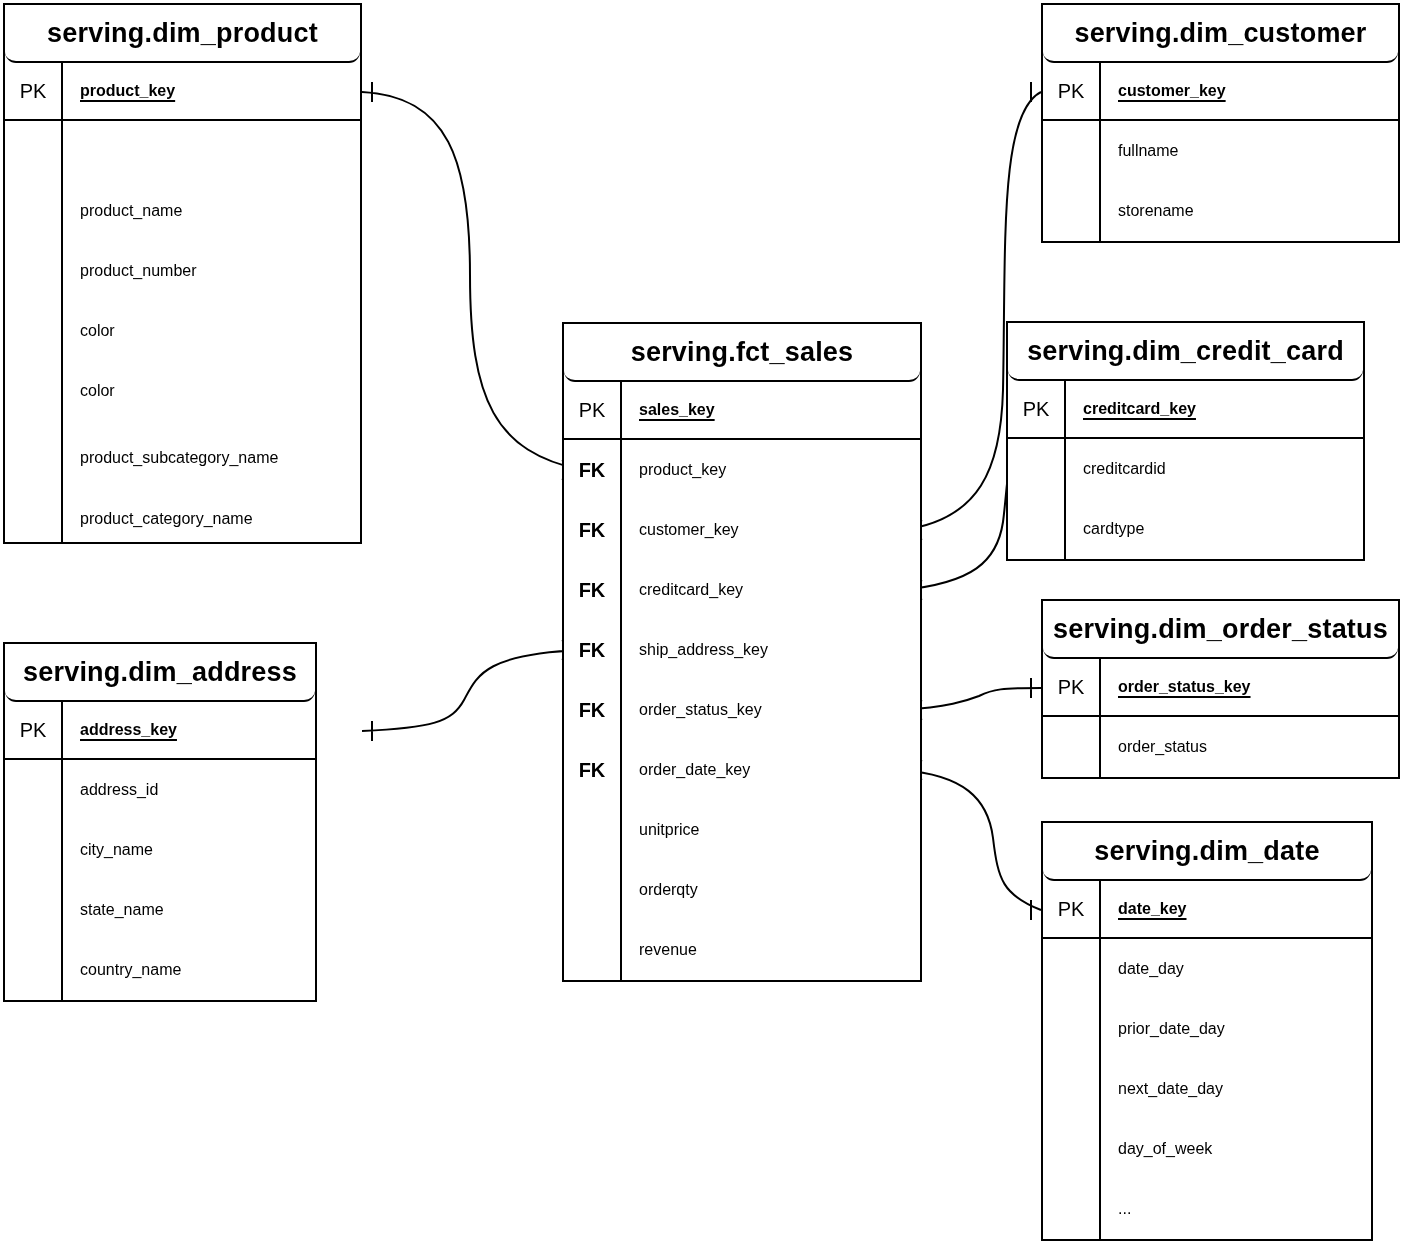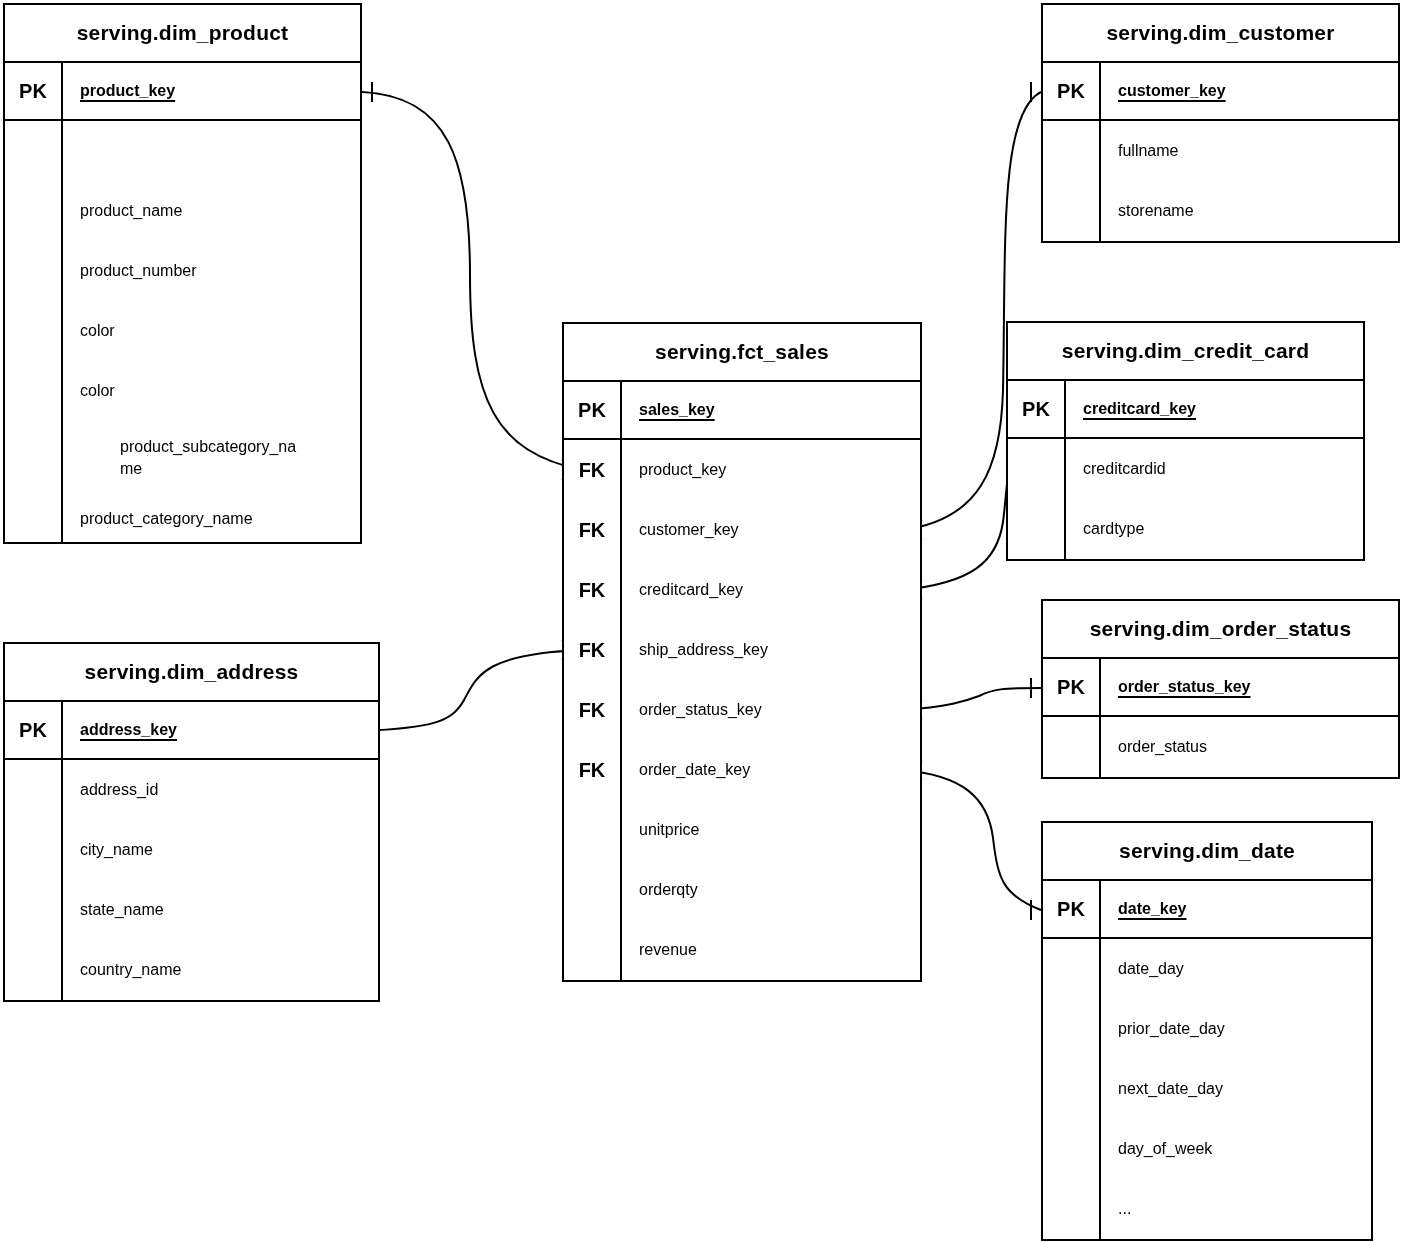--- a/index.html
+++ b/index.html
@@ -8,30 +8,30 @@
     font-family:"Liberation Sans",sans-serif;color:#000;overflow:hidden;
   }
   #rel-layer{position:absolute;left:0;top:0;width:1402px;height:1242px;}
   .entity{
     position:absolute;border:2px solid #000;background:#fff;
     box-sizing:border-box;display:flex;flex-direction:column;
   }
   .ent-title{
     flex:0 0 58px;height:58px;box-sizing:border-box;border-bottom:2px solid #000;
     display:flex;align-items:center;justify-content:center;
-    font-weight:bold;font-size:21px;letter-spacing:0.2px;
+    font-weight:bold;font-size:27px;letter-spacing:0.2px;border-radius:11px;
   }
   .ent-rows{flex:1 1 auto;display:flex;flex-direction:column;overflow:hidden;}
   .row{display:flex;flex:0 0 auto;height:60px;box-sizing:border-box;}
   .row.pk-row{height:58px;border-bottom:2px solid #000;}
   .badge{
     flex:0 0 58px;width:58px;box-sizing:border-box;border-right:2px solid #000;
     display:flex;align-items:center;justify-content:center;font-size:20px;font-weight:bold;
   }
-  .pk-row .badge{font-weight:bold;}
+  .pk-row .badge{font-weight:normal;}
   .name{
     flex:1 1 auto;display:flex;align-items:center;
     padding-left:17px;font-size:16px;line-height:1.35;
   }
   .pk-name{
     font-weight:bold;text-decoration:underline;
     text-decoration-thickness:2px;text-underline-offset:4px;
   }
   .row.wrap .name{padding-right:62px;overflow-wrap:anywhere;word-break:break-all;}
 </style>
@@ -80,21 +80,21 @@
           <div class="name">product_number</div>
         </div>
         <div class="row">
           <div class="badge"></div>
           <div class="name">color</div>
         </div>
         <div class="row">
           <div class="badge"></div>
           <div class="name">color</div>
         </div>
-        <div class="row wrap" style="height: 74px; gap: 40px;">
+        <div class="row wrap" style="height: 74px;">
           <div class="badge"></div>
           <div class="name">product_subcategory_name</div>
         </div>
         <div class="row" style="height: 48px; text-align: right;">
           <div class="badge"></div>
           <div class="name">product_category_name</div>
         </div>
       </div>
     </div>
   <div class="entity" style="left:1041px;top:3px;width:359px;height:240px">
@@ -211,21 +211,21 @@
         <div class="row">
           <div class="badge"></div>
           <div class="name">day_of_week</div>
         </div>
         <div class="row">
           <div class="badge"></div>
           <div class="name">...</div>
         </div>
       </div>
     </div>
-  <div class="entity" style="left:3px;top:642px;width:377px;height:360px">
+  <div class="entity" style="left:3px;top:642px;width:314px;height:360px">
       <div class="ent-title">serving.dim_address</div>
       <div class="ent-rows">
         <div class="row pk-row">
           <div class="badge">PK</div>
           <div class="name pk-name">address_key</div>
         </div>
         <div class="row">
           <div class="badge"></div>
           <div class="name">address_id</div>
         </div>

